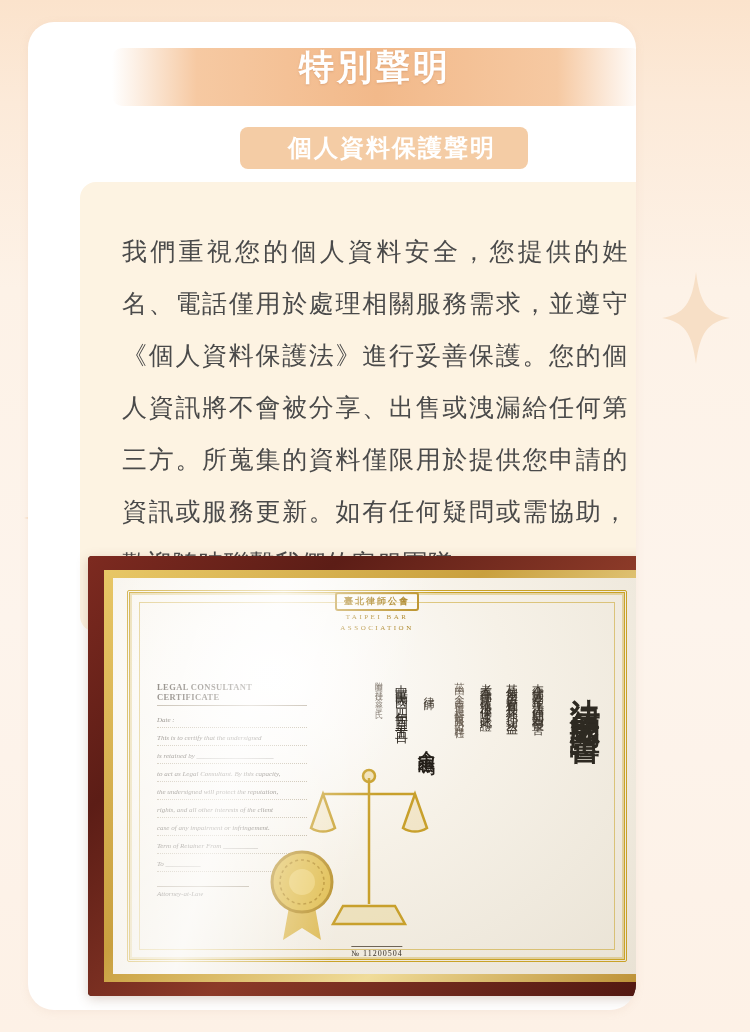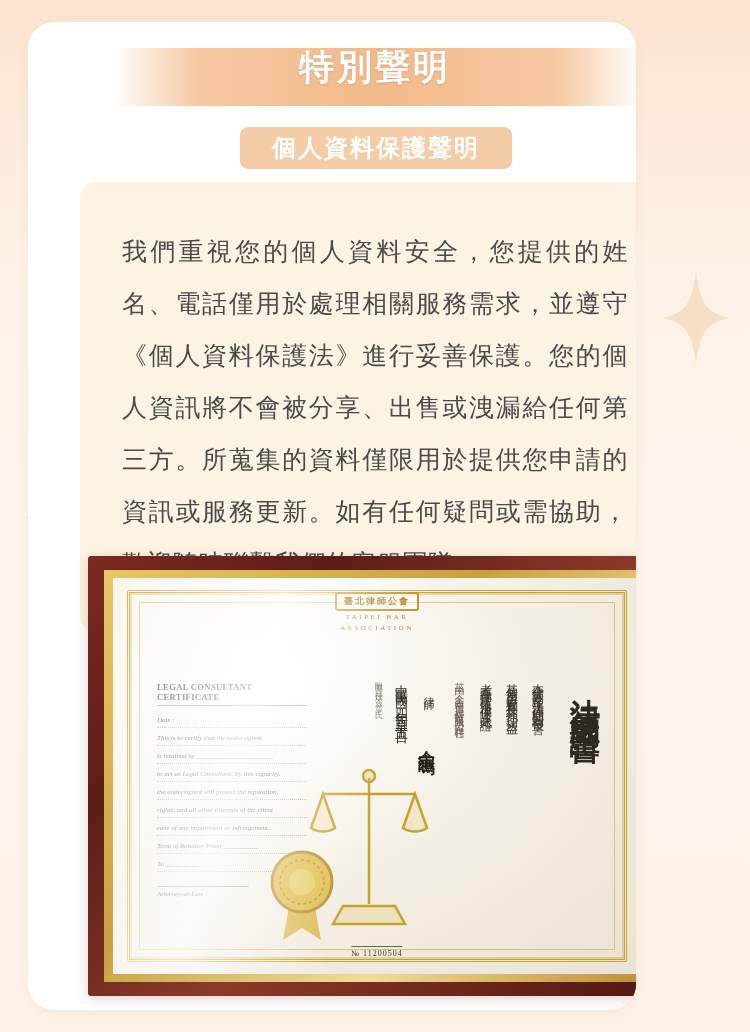--- a/index.html
+++ b/index.html
@@ -64,20 +64,21 @@
     position: absolute;
     left: 212px;
     top: 105px;
     width: 272px;
     height: 42px;
     border-radius: 8px;
     background: #f4cca5;
     display: flex;
     align-items: center;
     justify-content: center;
+    padding-left: 16px;
   }
   .subtitle-text {
     font-size: 24px;
     font-weight: bold;
     color: #ffffff;
     letter-spacing: 2px;
     font-family: "Liberation Serif", serif;
   }
 
   

